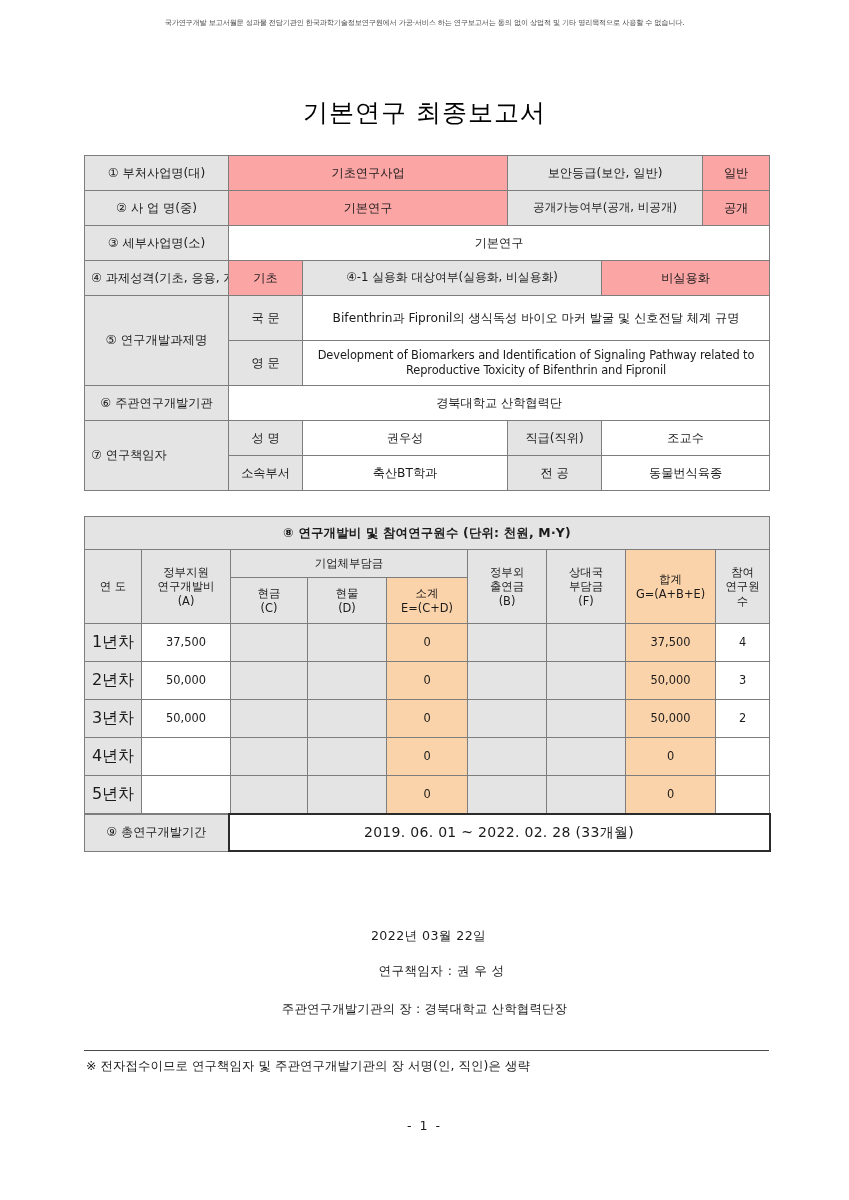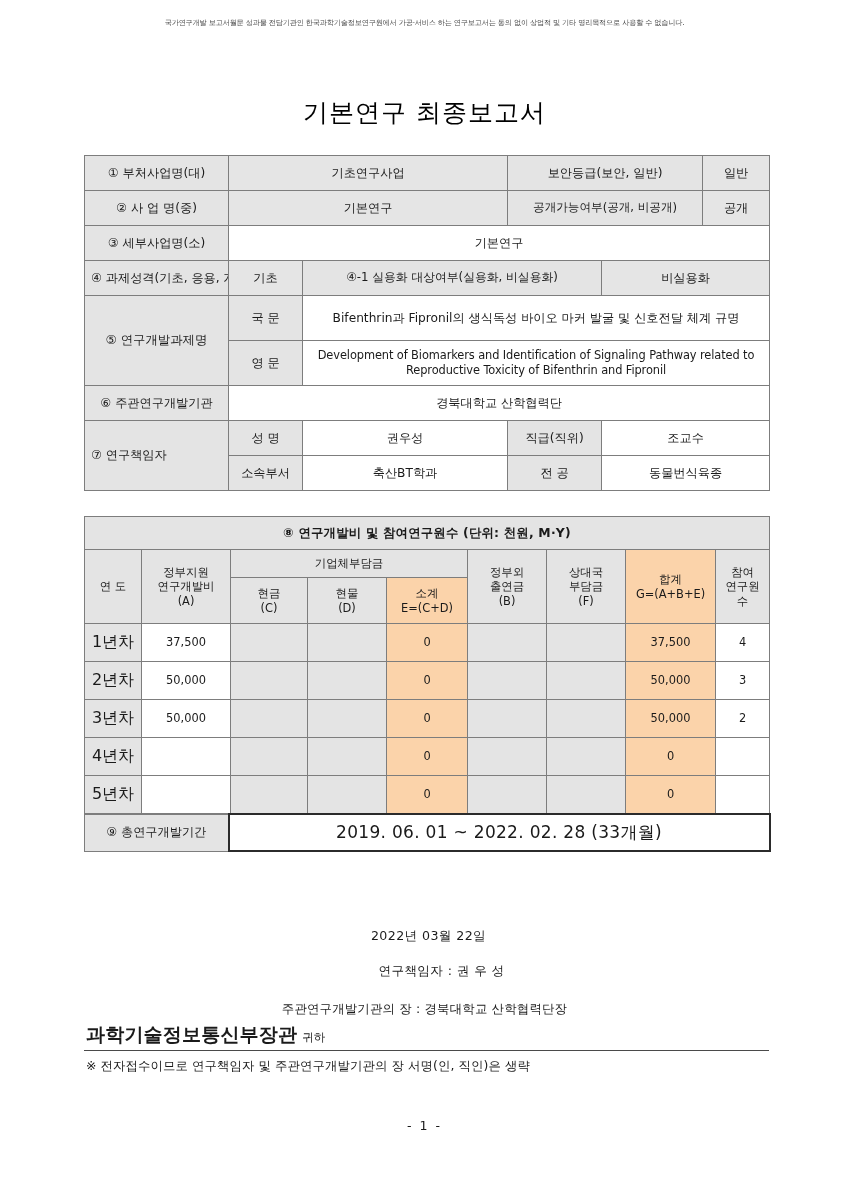--- a/index.html
+++ b/index.html
@@ -63,21 +63,21 @@
     border: 1px solid #7d7d7d;
     padding: 0 6px;
     vertical-align: middle;
     text-align: center;
     line-height: 1.35;
     color: #1a1a1a;
     overflow: hidden;
   }
   .lbl  { background: #e4e4e4; white-space: nowrap; }
   .val  { background: #ffffff; }
-  .valg { background: #e5e5e5; }
+  .valg { background: #fca5a5; }
   .ltr  { text-align: left; }
   .h34 { height: 34px; }
   .h44 { height: 44px; }
   .titleko { font-size: 12.2px; text-align: left; padding-left: 8px; }
   .titleen {
     font-size: 11.4px;
     text-align: left;
     padding-left: 8px;
     line-height: 1.45;
     letter-spacing: -0.1px;
@@ -132,21 +132,21 @@
   }
   .period-table td {
     border: 1px solid #7d7d7d;
     height: 33px;
     text-align: center;
     vertical-align: middle;
   }
   .period-table td.pv {
     border: 2px solid #2b2b2b;
     background: #fff;
-    font-size: 17px;
+    font-size: 14px;
     letter-spacing: 0.3px;
   }
 
   
   .statement {
     position: absolute;
     left: 86px;
     top: 858px;
     width: 684px;
     font-size: 12.4px;
@@ -453,23 +453,20 @@
       <td class="pv">2019. 06. 01 ~ 2022. 02. 28 (33개월)</td>
     </tr>
   </tbody>
     </table>
 
 
   <div class="sig-date">2022년    03월    22일</div>
   <div class="sig-pi">연구책임자 :   권 우 성</div>
   <div class="sig-org">주관연구개발기관의 장 : 경북대학교 산학협력단장</div>
 
-  <div class="addressee">
-    <span>과학기술정보통신부장관</span><span class="suffix">귀하</span>
-  </div>
 
   <div class="rule"></div>
 
   <div class="footnote">※ 전자접수이므로 연구책임자 및 주관연구개발기관의 장 서명(인, 직인)은 생략</div>
 
   <div class="page-num">- 1 -</div>
 
 </div>
 
 </body></html>

